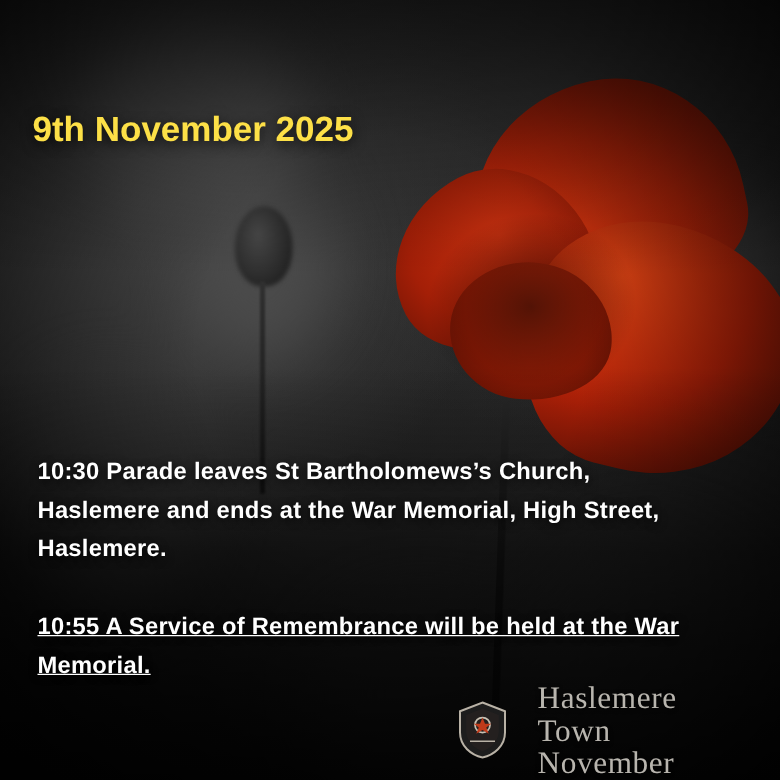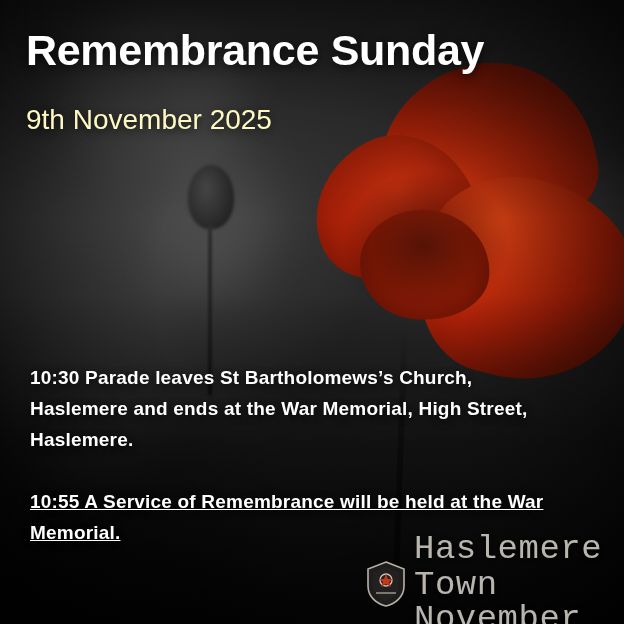--- a/index.html
+++ b/index.html
@@ -145,25 +145,24 @@
     color: #ffffff;
     font-size: 43px;
     font-weight: bold;
     letter-spacing: -0.3px;
     text-shadow: 0 2px 10px rgba(0,0,0,.75);
   }
   .subtitle {
     position: absolute;
     left: 26px;
     top: 88px;
-    color: #fef9c3;
+    color: #fde047;
     font-size: 28px;
-    font-weight: normal;
+    font-weight: bold;
     text-shadow: 0 2px 10px rgba(0,0,0,.75);
-    margin-top: 16px;
   }
   .body-block {
     position: absolute;
     left: 30px;
     top: 362px;
     width: 545px;
   }
   .para {
     color: #ffffff;
     font-size: 19px;
@@ -192,25 +191,26 @@
     margin-right: 6px;
   }
   .logo-text {
     display: flex;
     flex-direction: column;
     justify-content: center;
     line-height: 1;
   }
   .logo-line1, .logo-line2 {
     color: #d8d4cc;
-    font-family: Liberation Mono, monospace;
-    font-size: 34px;
+    font-family: Liberation Serif, serif;
+    font-size: 25px;
     letter-spacing: .5px;
     opacity: .85;
     text-shadow: 0 1px 4px rgba(0,0,0,.9);
+    margin-left: 16px;
   }
   .logo-line2 { margin-top: 2px; }
 </style>
 </head>
 <body>
 
 <div class="poster">
 
   <div class="bg"></div>
 
@@ -233,21 +233,20 @@
     <div class="petal p3"></div>
     <div class="petal p2"></div>
     <div class="petal p4"></div>
     <div class="poppy-shade"></div>
   </div>
 
   <div class="vignette"></div>
   <div class="darken-top"></div>
   <div class="darken-bottom"></div>
 
-  <div class="title">Remembrance Sunday</div>
   <div class="subtitle">9th November 2025</div>
 
   <div class="body-block">
     <p class="para">10:30 Parade leaves St Bartholomews’s Church, Haslemere and ends at the War Memorial, High Street, Haslemere.</p>
     <p class="para">10:55 A Service of Remembrance will be held at the War Memorial.</p>
   </div>
 
   <div class="logo">
     <svg class="crest" viewBox="0 0 44 48">
       <path d="M22 2 L40 9 L40 26 C40 37 31 44 22 46 C13 44 4 37 4 26 L4 9 Z" fill="#1d1d1d" stroke="#b9b2a6" stroke-width="1.6"></path>

